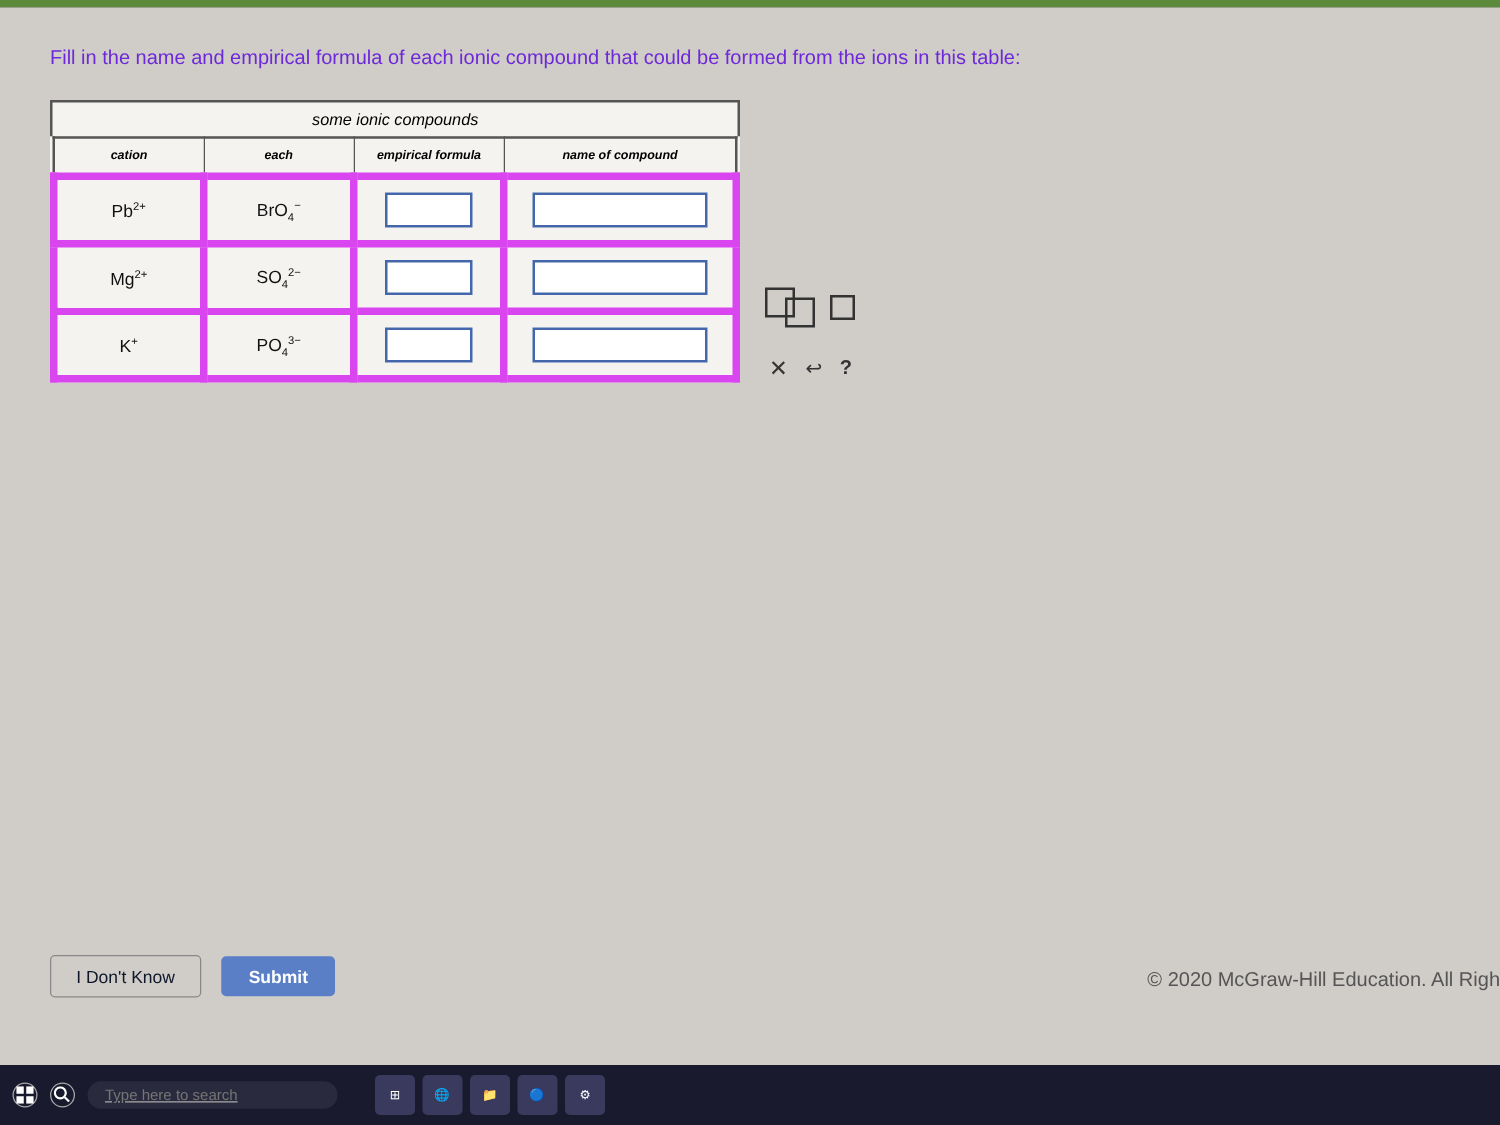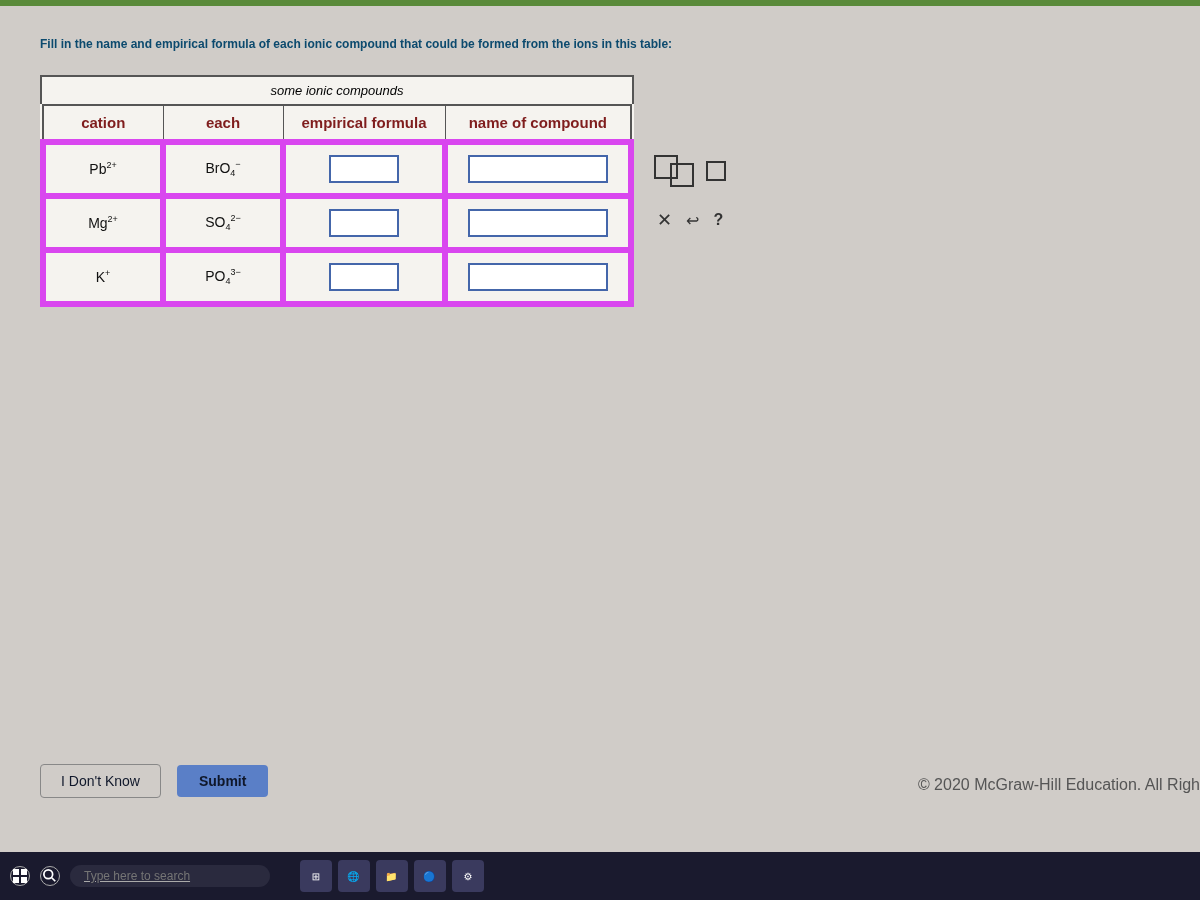--- a/index.html
+++ b/index.html
@@ -15,30 +15,30 @@
     .main-content {
       background: #d0ccc8;
       margin: 0 auto;
       padding: 30px 40px;
       width: 100%;
       height: 850px;
       position: relative;
     }
 
     .instruction {
-      font-size: 12px;
-      font-weight: bold;
-      color: #0c4a6e;
+      font-size: 16px;
+      font-weight: normal;
+      color: #6d28d9;
       margin-bottom: 22px;
       line-height: 1.4;
     }
 
     .table-area {
       display: flex;
-      align-items: center;
+      align-items: flex-end;
       gap: 20px;
     }
 
     .compound-table {
       border-collapse: collapse;
       background: #f5f3ef;
       border: 2px solid #555;
     }
 
     .compound-table caption {
@@ -48,25 +48,26 @@
       padding: 6px 10px;
       text-align: center;
       border: 2px solid #555;
       border-bottom: none;
       caption-side: top;
     }
 
     .compound-table th {
       border: 1px solid #555;
       padding: 8px 18px;
-      font-size: 15px;
+      font-size: 10px;
       font-weight: bold;
       text-align: center;
       background: #f5f3ef;
-      color: #7f1d1d;
+      color: #000000;
+      font-style: italic;
     }
 
     .compound-table td {
       border: 6px solid #d946ef;
       padding: 10px 20px;
       text-align: center;
       font-size: 14px;
       color: #111;
       background: #f5f3ef;
       min-width: 120px;
@@ -200,21 +201,21 @@
       color: #0f172a;
     }
 
     .submit-btn {
       background: #5a7fc7;
       border: none;
       border-radius: 4px;
       padding: 8px 22px;
       font-size: 14px;
       cursor: pointer;
-      color: #0f172a;
+      color: #ffffff;
       font-weight: bold;
     }
 
     .copyright {
       position: absolute;
       bottom: 62px;
       right: 0;
       font-size: 16px;
       color: #555;
     }

